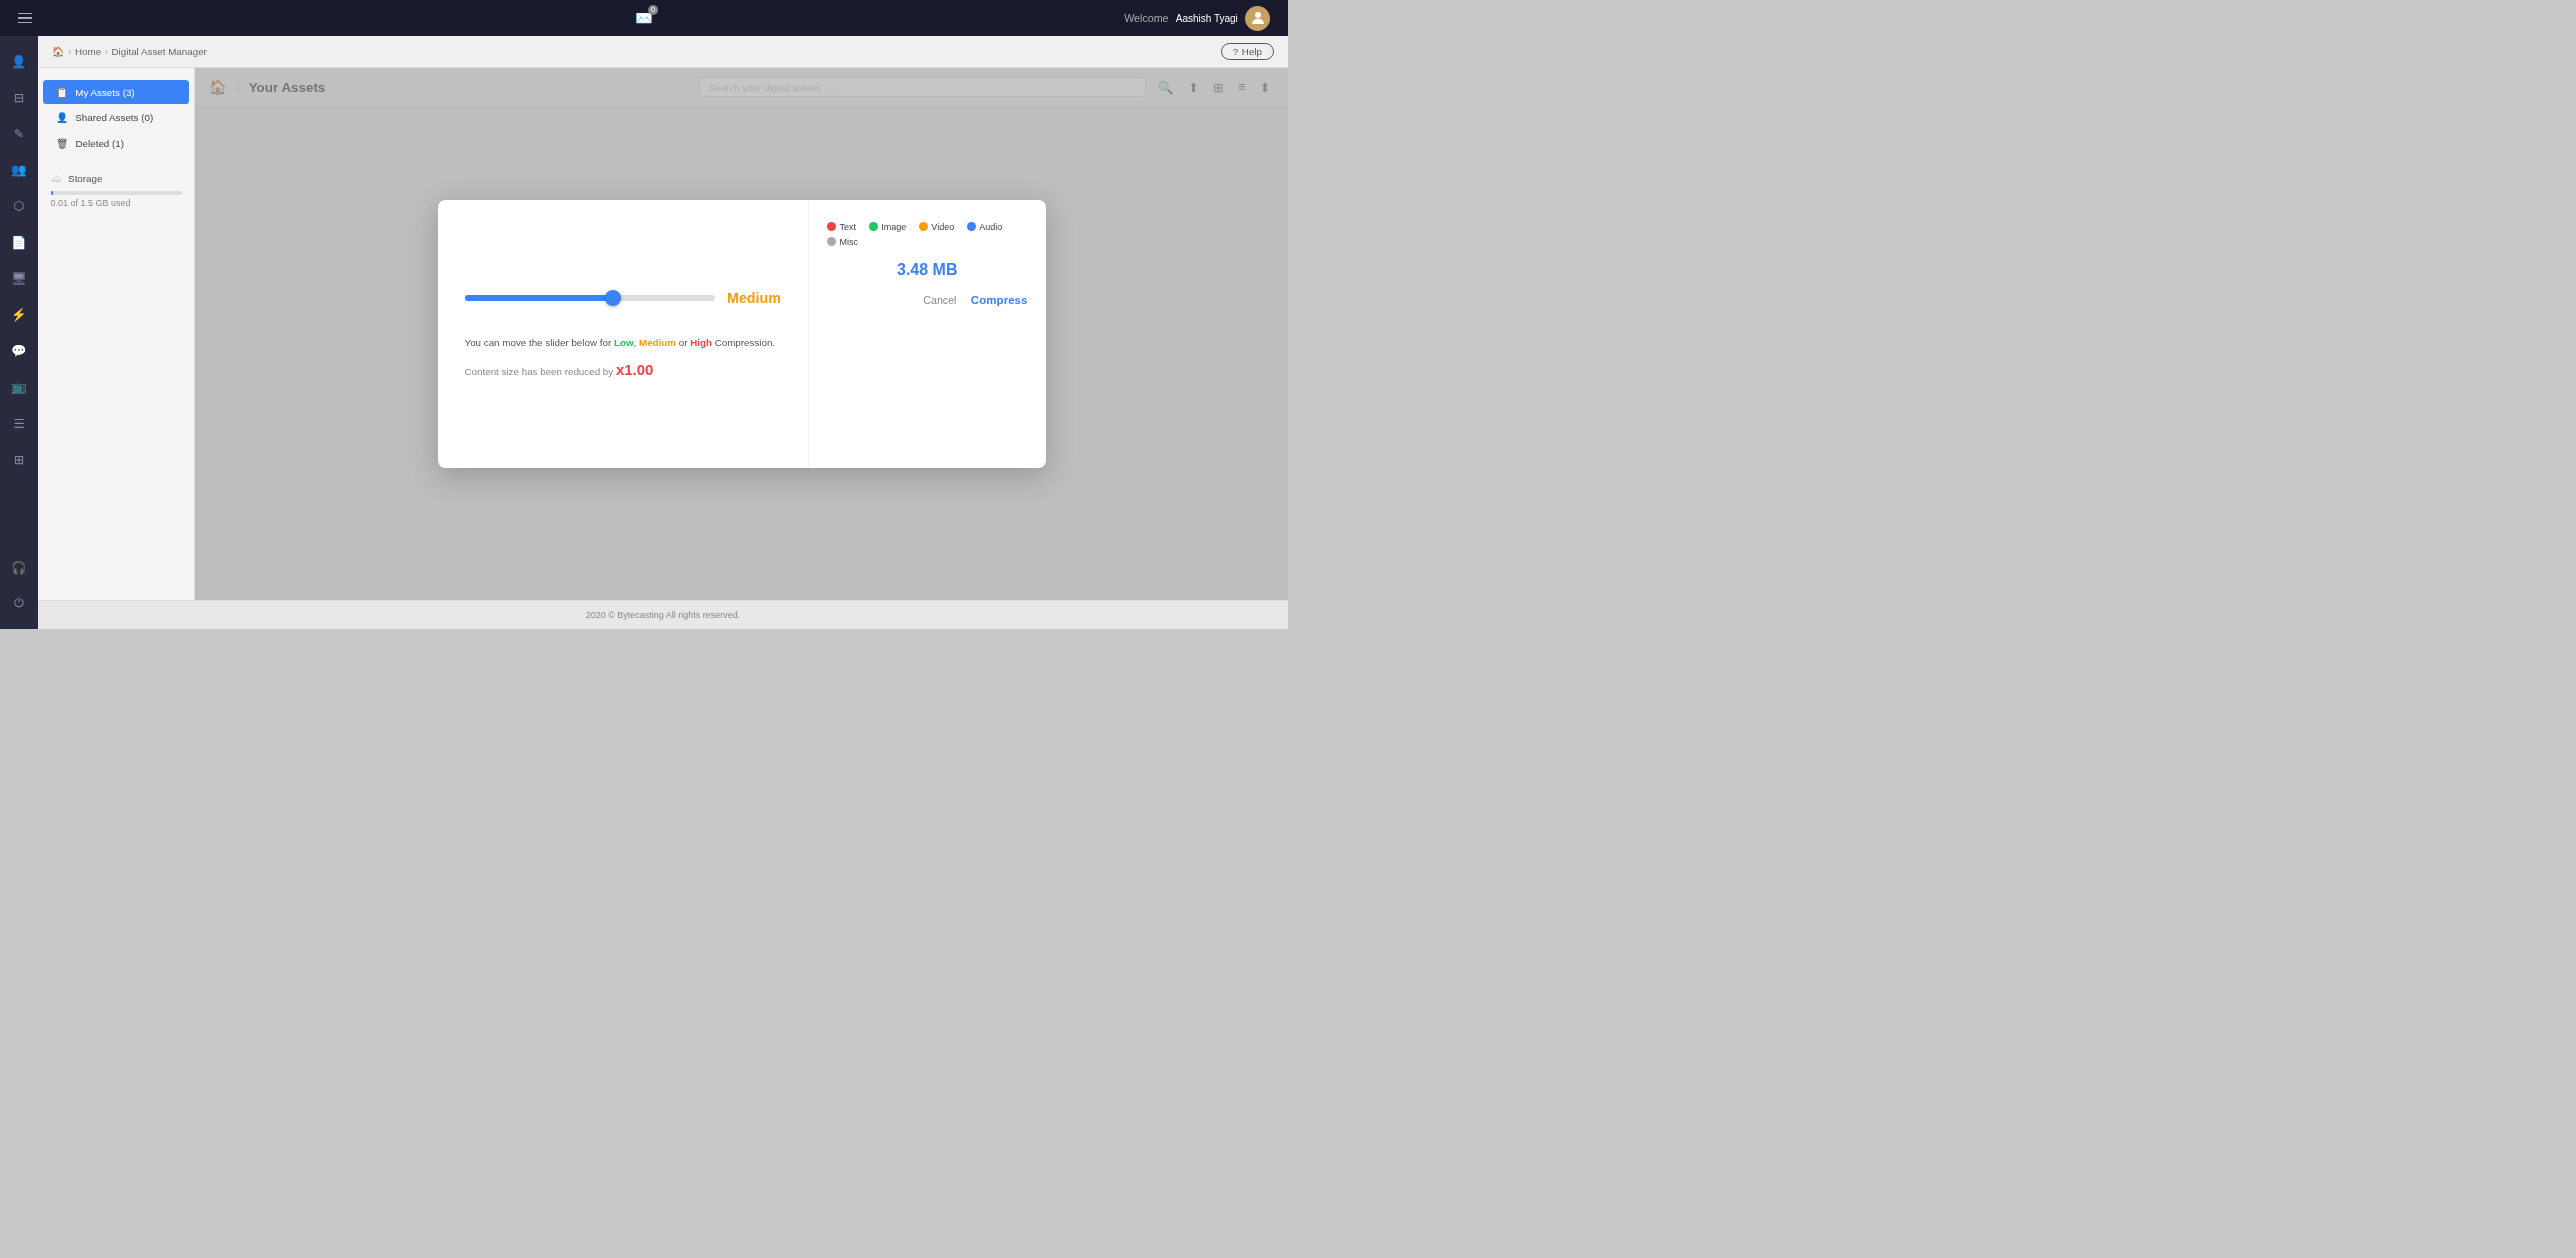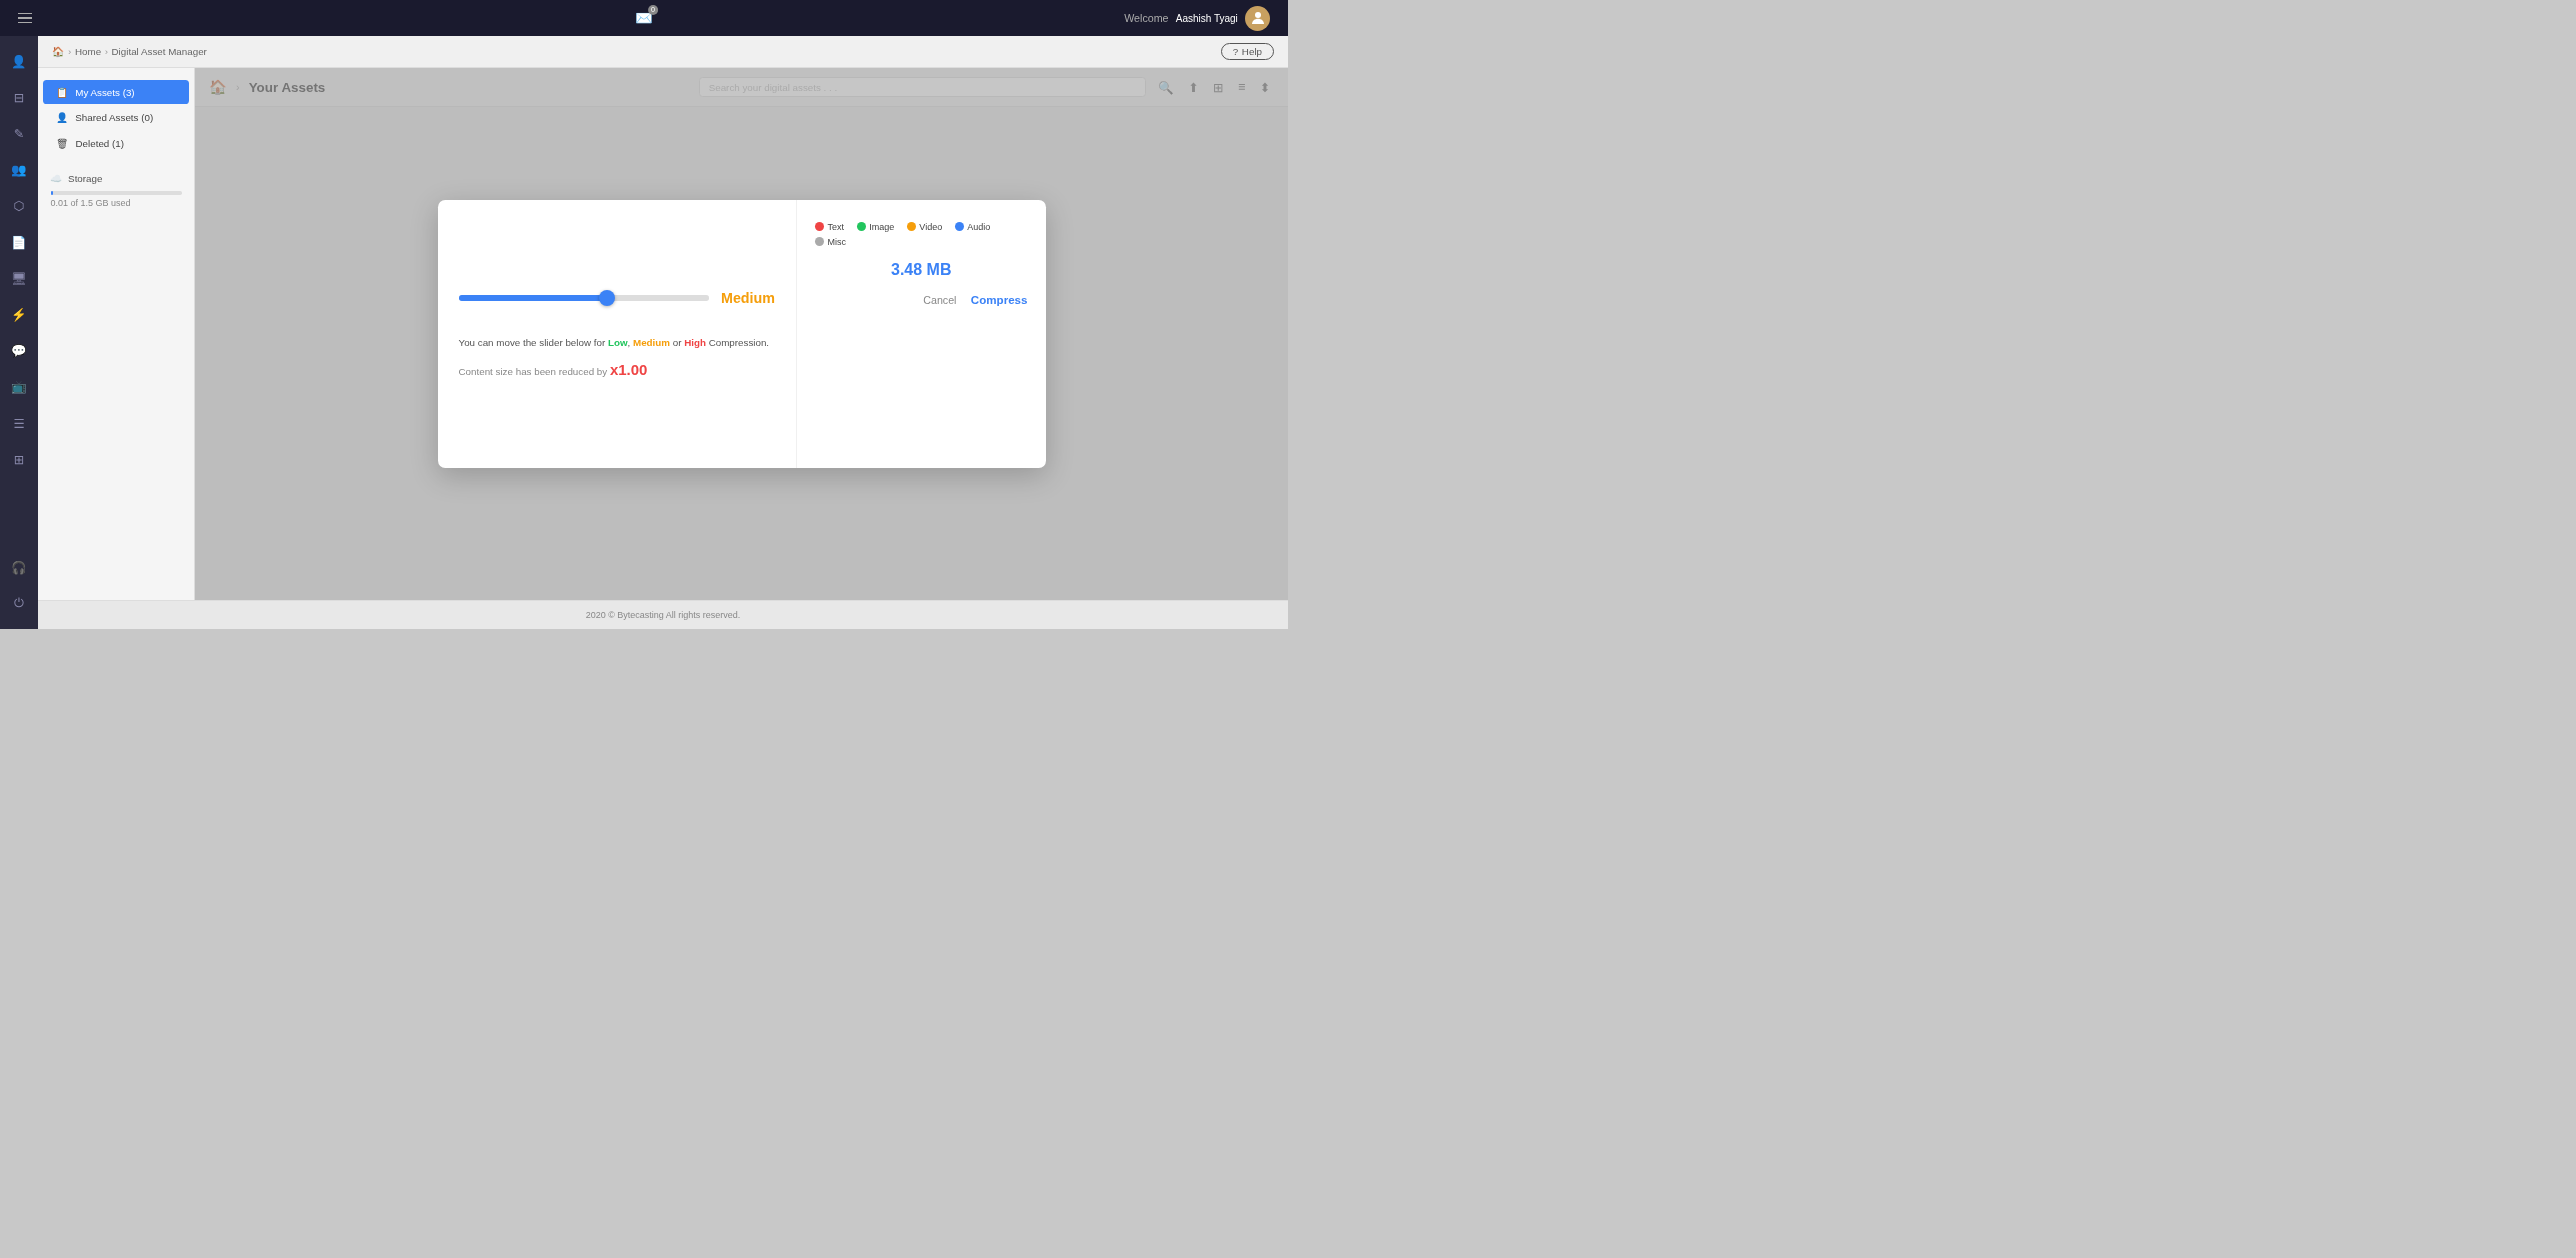--- a/index.html
+++ b/index.html
@@ -145,21 +145,21 @@
       background: #fff;
       border-radius: 7.2px;
       width: 608px;
       min-height: 268px;
       box-shadow: 0 7.2px 29px rgba(0,0,0,0.2);
       display: flex;
       overflow: hidden;
     }
     .modal-left {
       flex: 1;
-      padding: 36px 21px;
+      padding: 36px 27px;
       border-right: 0.9px solid #f0f0f0;
       display: flex;
       flex-direction: column;
       justify-content: center;
     }
     .modal-right {
       width: 268px;
       padding: 21.5px 18px;
       display: flex;
       flex-direction: column;

